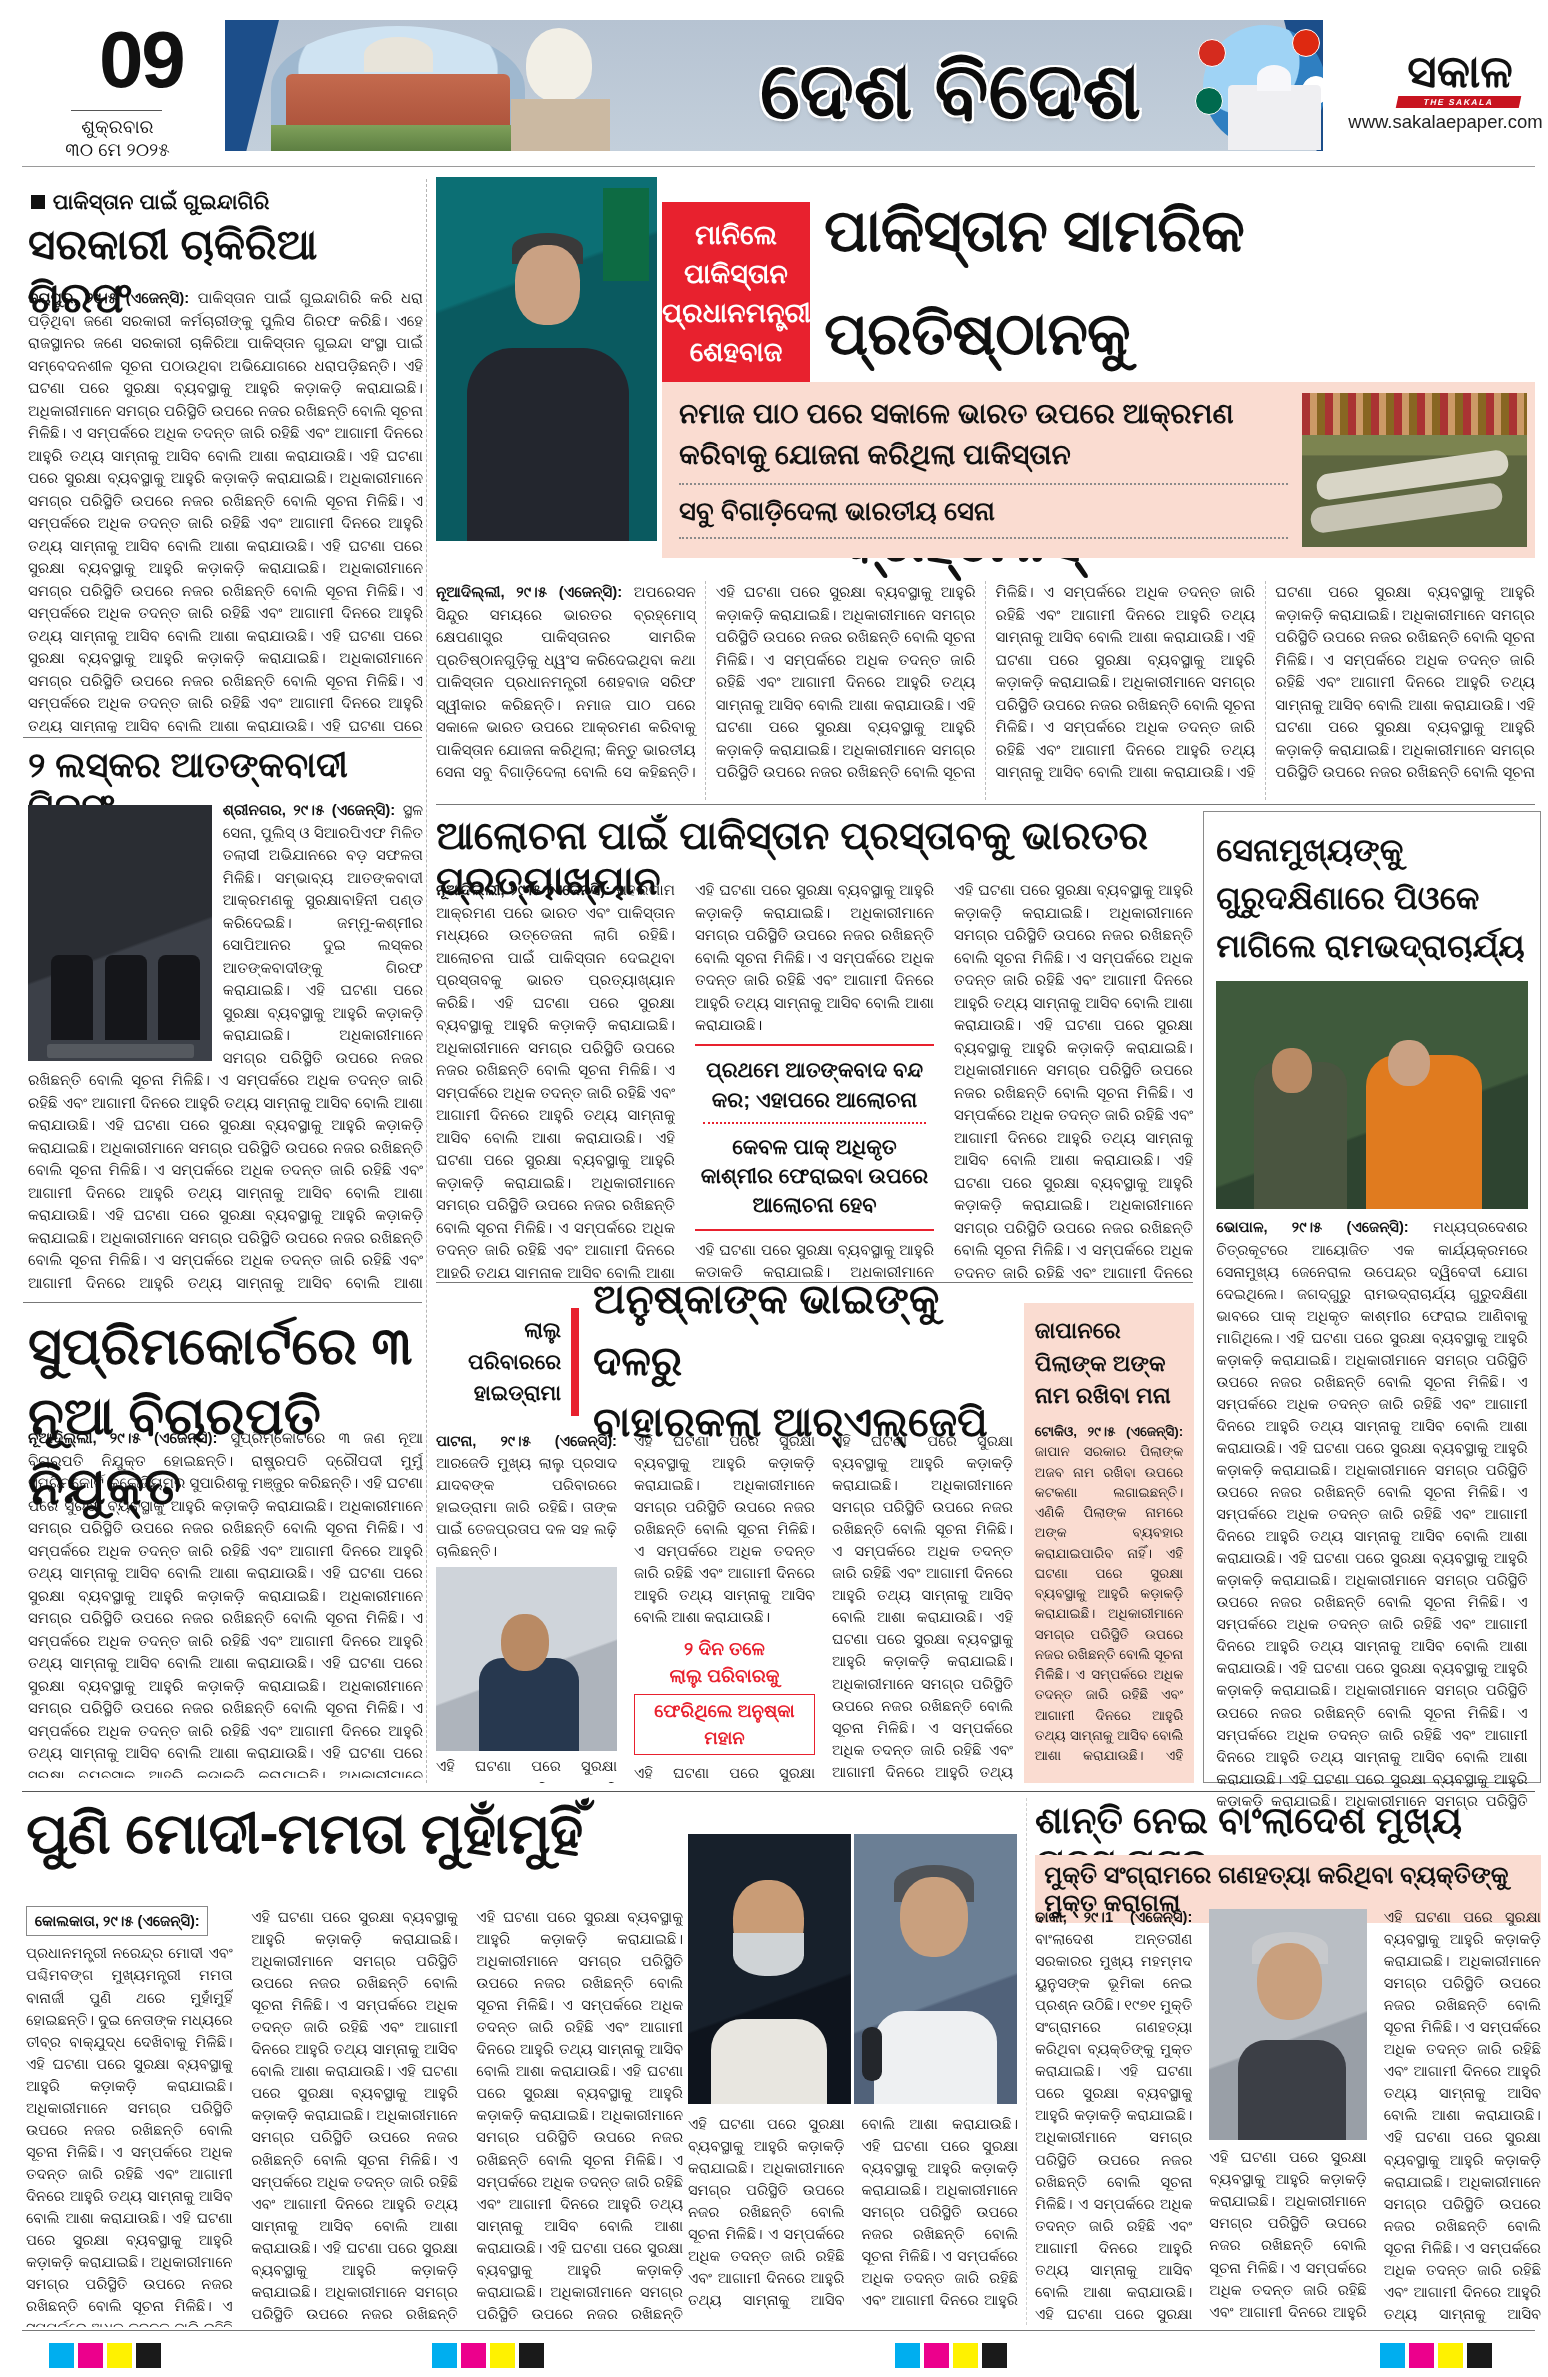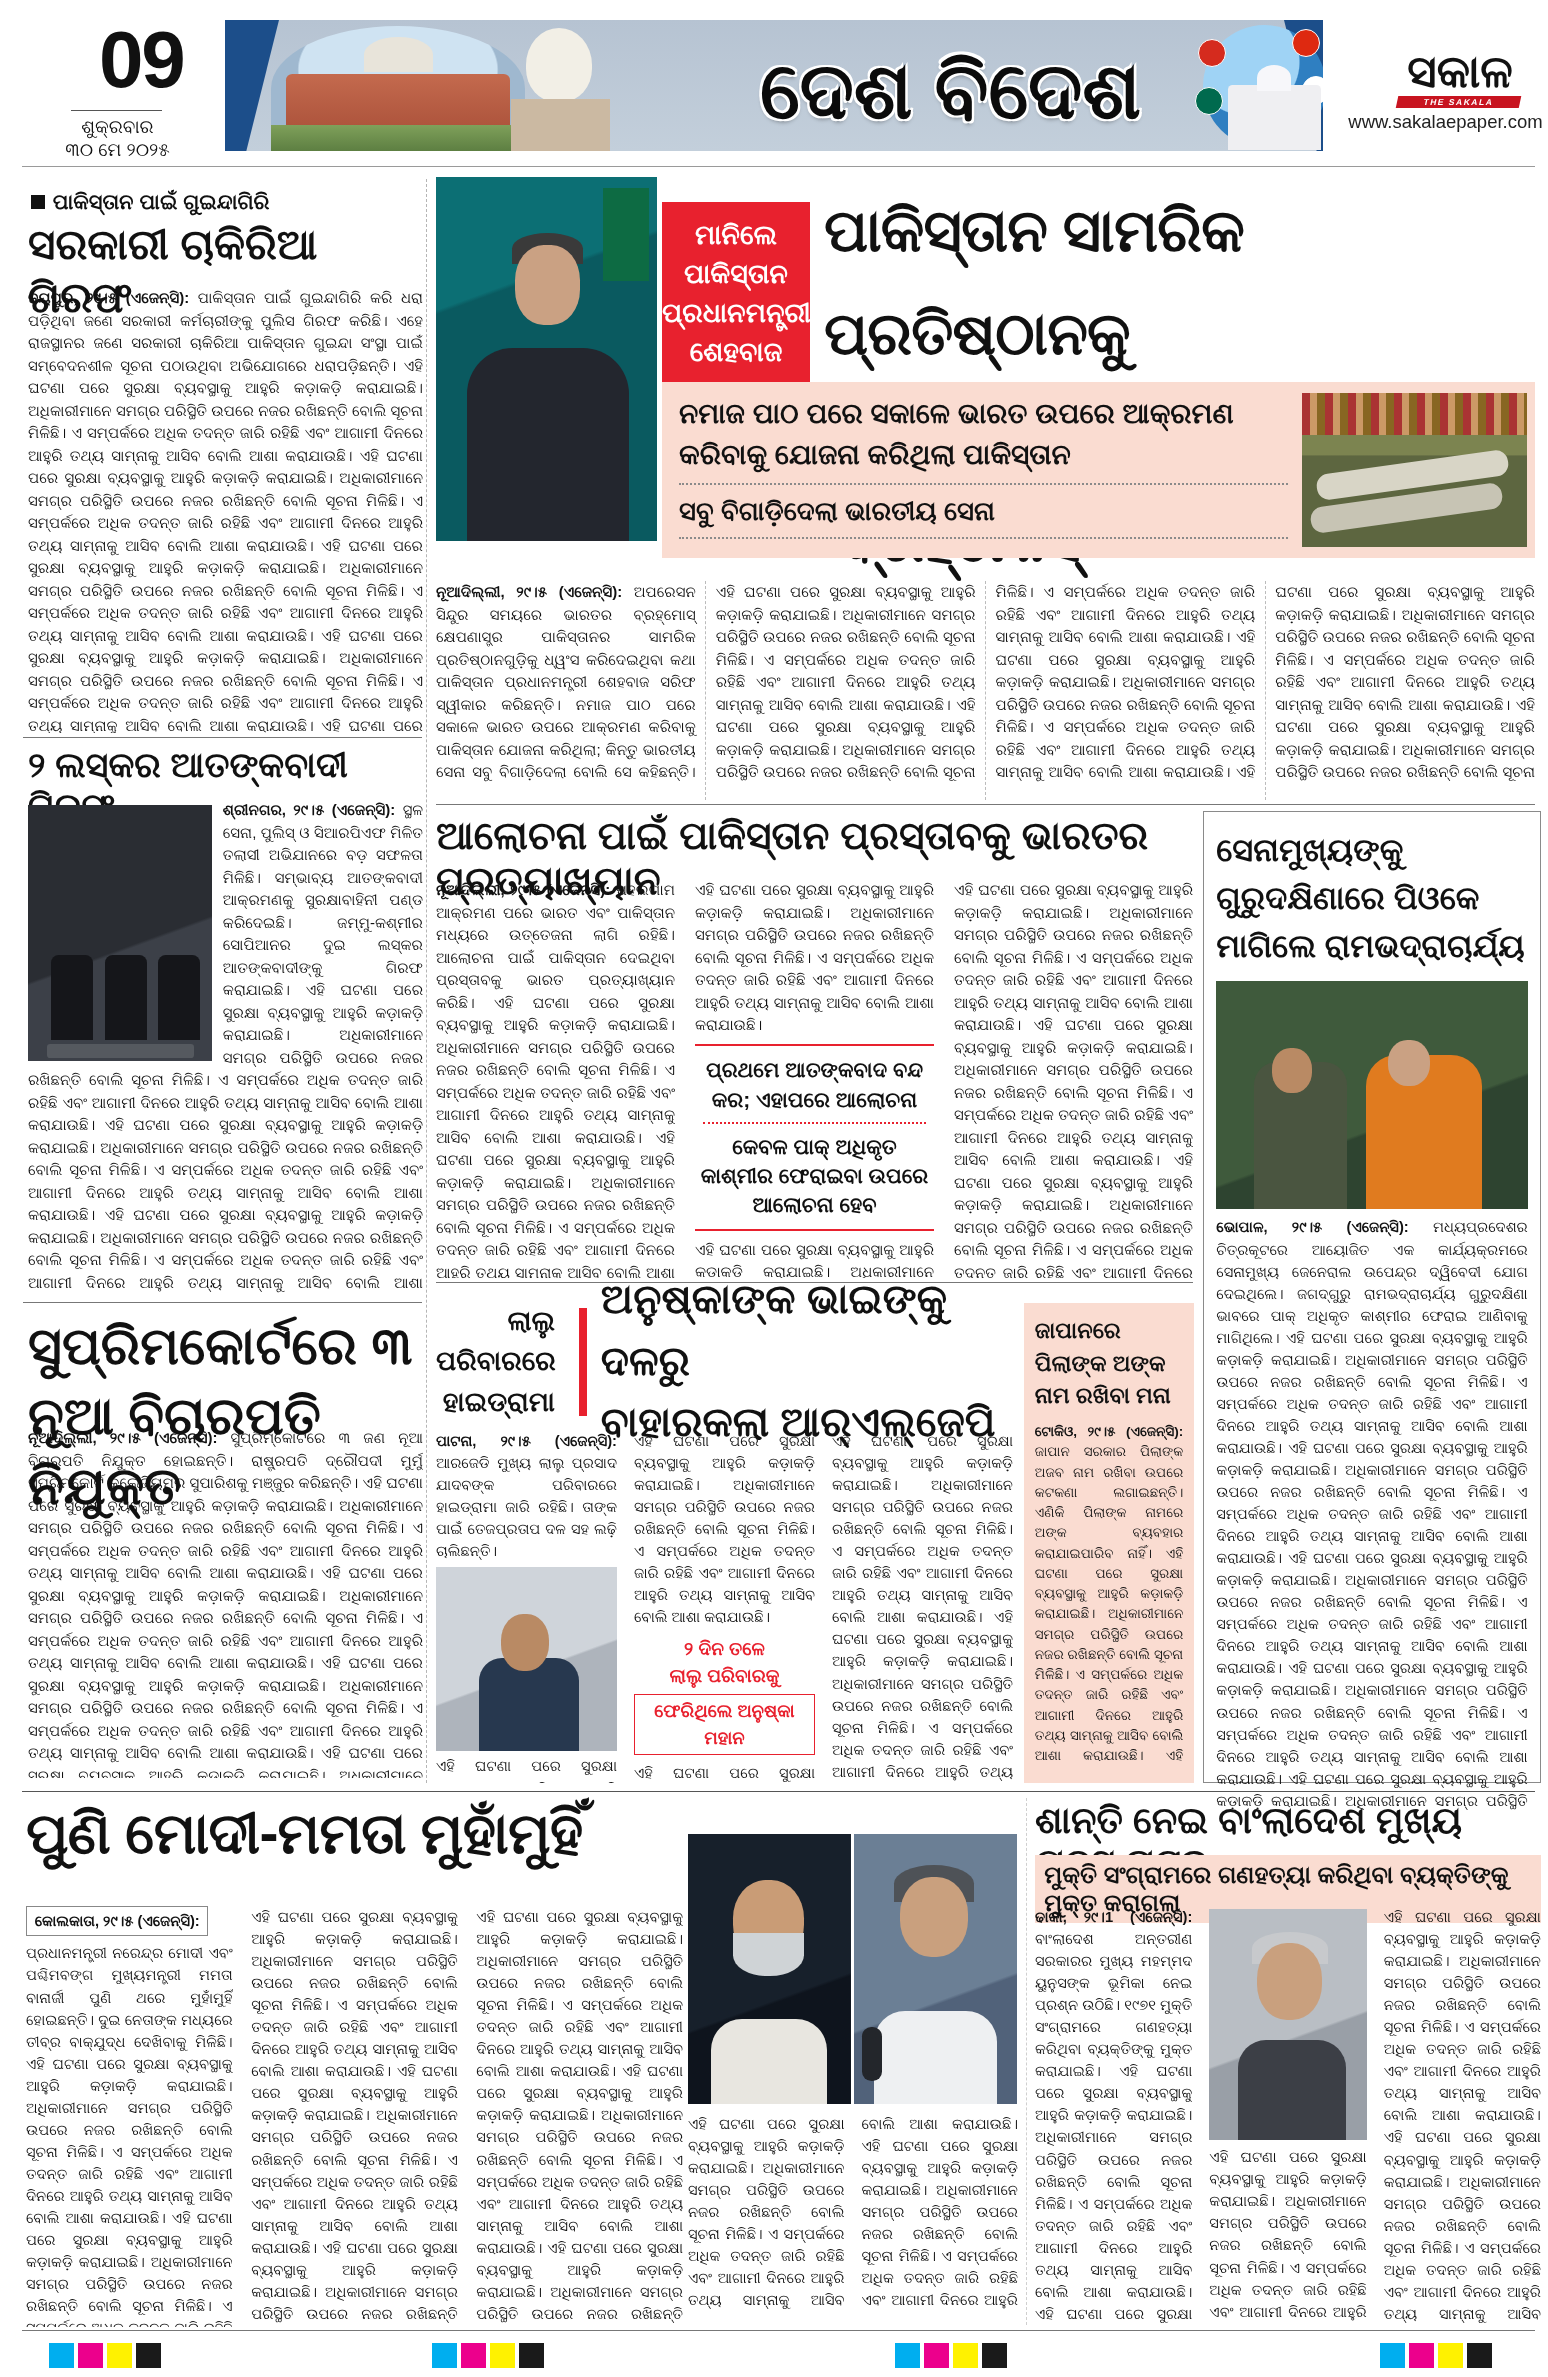--- a/index.html
+++ b/index.html
@@ -101,21 +101,21 @@
   .pok-photo{width:100%;height:228px;margin:10.8px 0 7.7px 0;position:relative;
     background:linear-gradient(160deg,#3f5a3c 0 60%,#2e4430 61% 100%);}
   .pok-photo .saint{position:absolute;left:48%;bottom:0;width:116px;height:154px;background:#e07b1f;border-radius:31px 31px 0 0;}
   .pok-photo .officer{position:absolute;left:12%;bottom:0;width:93px;height:147px;background:#4a5540;border-radius:23px 23px 0 0;}
   .pok-photo .face1{position:absolute;left:18%;bottom:116px;width:40px;height:45px;background:#b98a64;border-radius:46%;}
   .pok-photo .face2{position:absolute;left:55%;bottom:123px;width:42px;height:46px;background:#caa183;border-radius:46%;}
   .pok-body{font-size:14.7px;line-height:1.5;height:594px;overflow:hidden;}
 
   
   .rljp-head{left:436px;top:1303px;width:577px;height:117px;display:flex;align-items:center;}
-  .rljp-kicker{width:143px;text-align:right;font-size:27px;font-weight:bold;line-height:1.5;padding-right:24px;box-sizing:border-box;}
+  .rljp-kicker{width:143px;text-align:right;font-size:21px;font-weight:bold;line-height:1.5;padding-right:10px;box-sizing:border-box;}
   .rljp-bar{width:8.5px;height:108px;background:#e8212e;}
   .rljp-headline{padding-left:14px;font-size:41px;font-weight:bold;line-height:1.5;}
   .rljp-cols{left:436px;top:1430px;width:577px;height:353px;display:flex;gap:17px;}
   .rljp-col{flex:1;font-size:14.7px;line-height:1.5;overflow:hidden;}
   .tej-photo{width:100%;height:184px;margin:4.6px 0;position:relative;background:linear-gradient(160deg,#cfd4da 0 55%,#aeb4bc 56% 100%);}
   .tej-photo .body{position:absolute;left:24%;bottom:0;width:100px;height:93px;background:#27384f;border-radius:23px 23px 0 0;}
   .tej-photo .face{position:absolute;left:36%;bottom:80px;width:48px;height:57px;background:#b98a64;border-radius:46%;}
   .rljp-callout{color:#e8212e;text-align:center;font-weight:bold;font-size:18.5px;line-height:1.45;margin:7.7px 0;}
   .rljp-badge{display:inline-block;border:1.5px solid #e8212e;padding:3.1px 6.2px;margin-top:4.6px;font-size:18px;}
 

